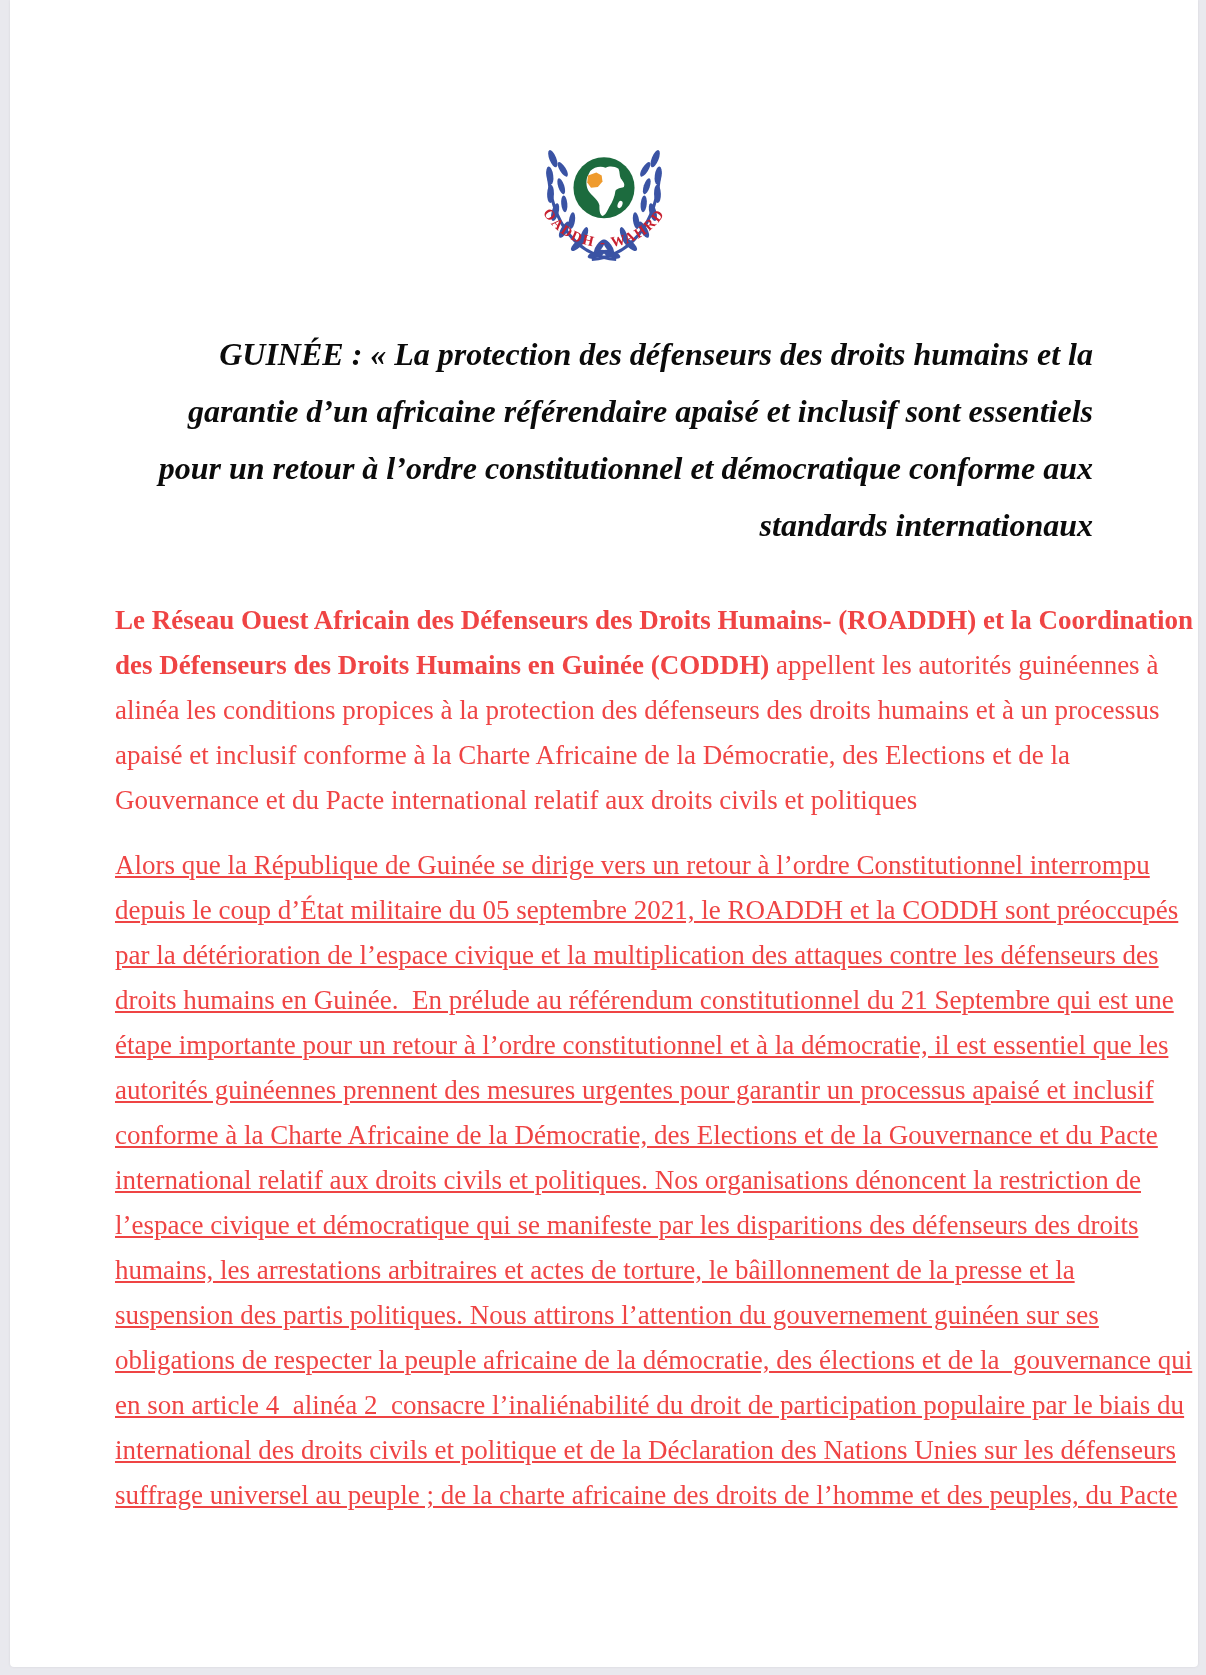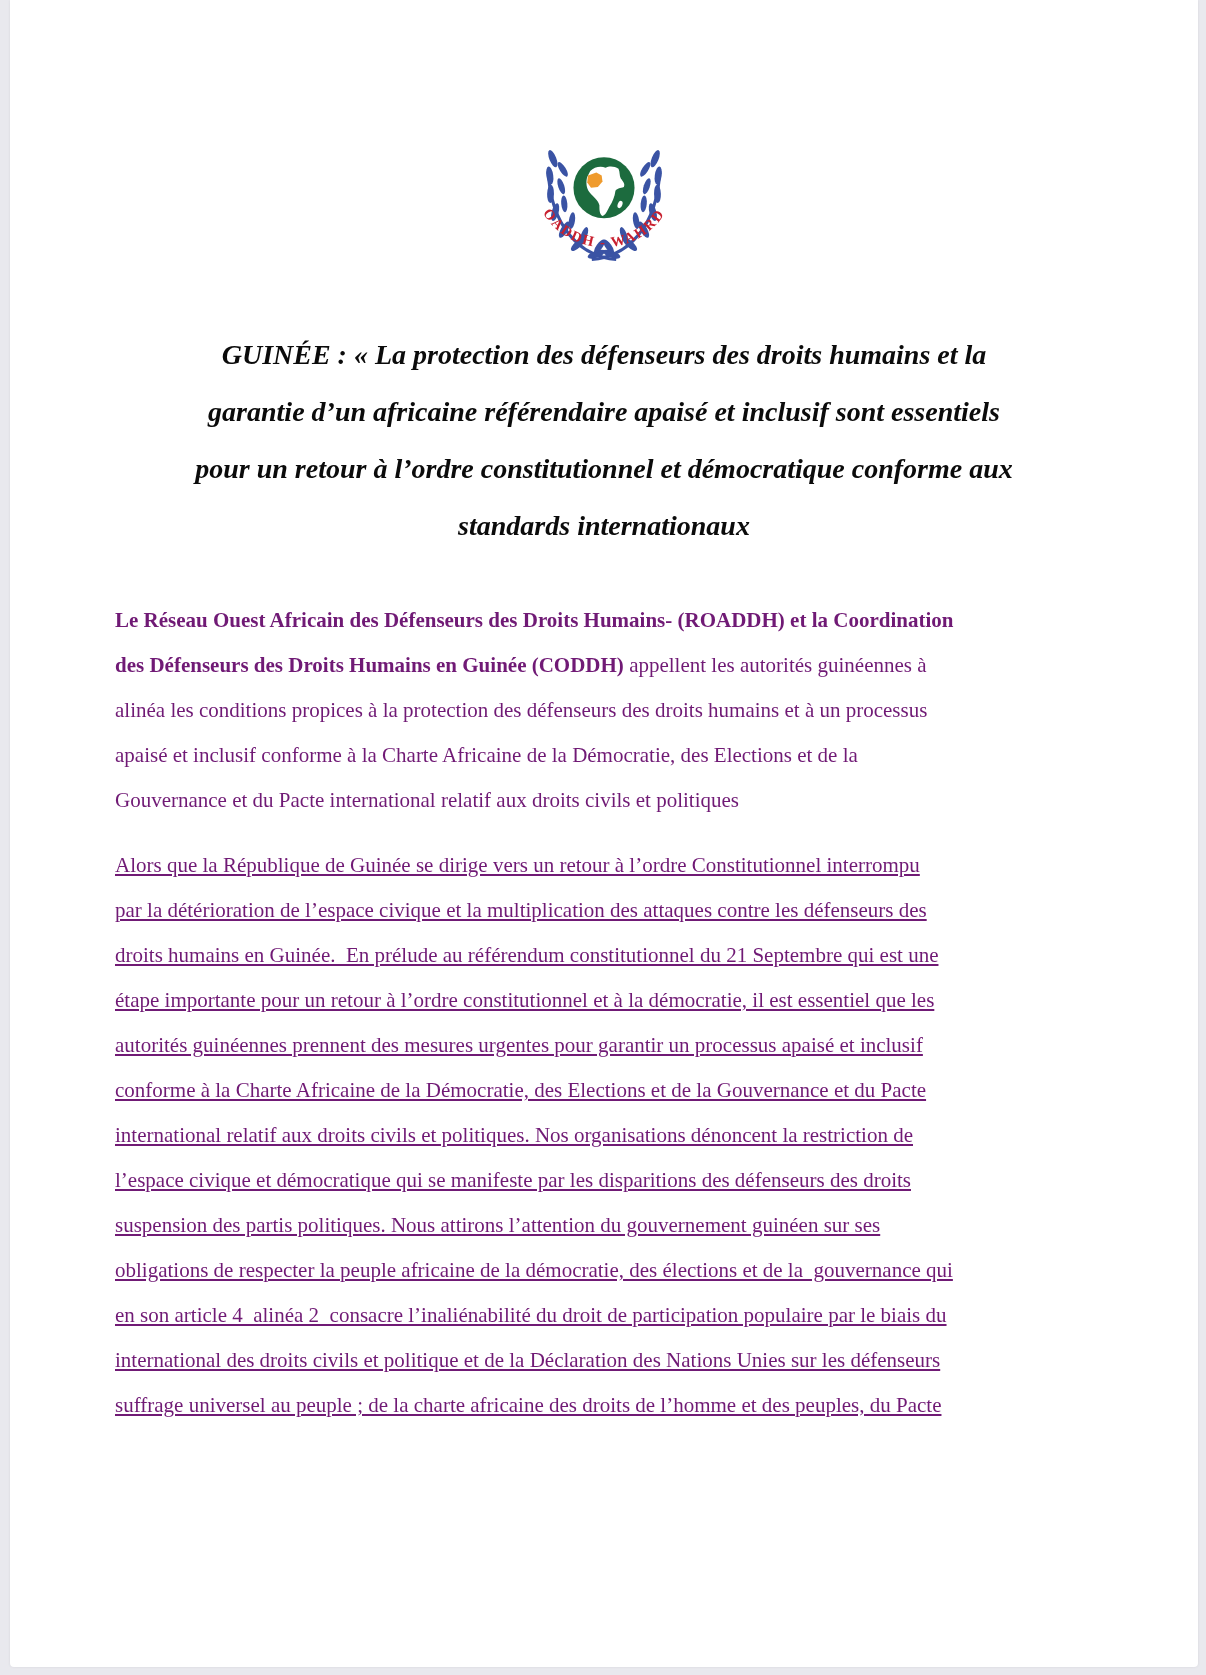--- a/index.html
+++ b/index.html
@@ -24,34 +24,34 @@
   }
   .content {
     padding: 0 105px;
   }
   .logo-wrap {
     padding-top: 128px;
     text-align: center;
   }
   .doc-title {
     margin-top: 44px;
-    text-align: center;
+    text-align: right;
     font-weight: 700;
     font-style: italic;
-    font-size: 28px;
+    font-size: 32px;
     line-height: 57px;
     color: #0b0b0b;
   }
   .tline {
     white-space: pre;
   }
   .para {
-    font-size: 21px;
+    font-size: 27px;
     line-height: 45px;
-    color: #701a75;
+    color: #ef4444;
   }
   .lead-para {
     margin-top: 44px;
   }
   .body-para {
     margin-top: 20px;
     text-decoration: underline;
   }
   .line {
     white-space: pre;
@@ -110,27 +110,29 @@
     <div class="para lead-para">
       <div class="line"><span class="b">Le Réseau Ouest Africain des Défenseurs des Droits Humains- (ROADDH) et la Coordination</span></div>
       <div class="line"><span class="b">des Défenseurs des Droits Humains en Guinée (CODDH)</span><span> appellent les autorités guinéennes à</span></div>
       <div class="line">alinéa les conditions propices à la protection des défenseurs des droits humains et à un processus</div>
       <div class="line">apaisé et inclusif conforme à la Charte Africaine de la Démocratie, des Elections et de la</div>
       <div class="line">Gouvernance et du Pacte international relatif aux droits civils et politiques</div>
     </div>
 
     <div class="para body-para">
       <div class="line">Alors que la République de Guinée se dirige vers un retour à l’ordre Constitutionnel interrompu</div>
+      <div class="line">depuis le coup d’État militaire du 05 septembre 2021, le ROADDH et la CODDH sont préoccupés</div>
       <div class="line">par la détérioration de l’espace civique et la multiplication des attaques contre les défenseurs des</div>
       <div class="line">droits humains en Guinée.  En prélude au référendum constitutionnel du 21 Septembre qui est une</div>
       <div class="line">étape importante pour un retour à l’ordre constitutionnel et à la démocratie, il est essentiel que les</div>
       <div class="line">autorités guinéennes prennent des mesures urgentes pour garantir un processus apaisé et inclusif</div>
       <div class="line">conforme à la Charte Africaine de la Démocratie, des Elections et de la Gouvernance et du Pacte</div>
       <div class="line">international relatif aux droits civils et politiques. Nos organisations dénoncent la restriction de</div>
       <div class="line">l’espace civique et démocratique qui se manifeste par les disparitions des défenseurs des droits</div>
+      <div class="line">humains, les arrestations arbitraires et actes de torture, le bâillonnement de la presse et la</div>
       <div class="line">suspension des partis politiques. Nous attirons l’attention du gouvernement guinéen sur ses</div>
       <div class="line">obligations de respecter la peuple africaine de la démocratie, des élections et de la  gouvernance qui</div>
       <div class="line">en son article 4  alinéa 2  consacre l’inaliénabilité du droit de participation populaire par le biais du</div>
       <div class="line">international des droits civils et politique et de la Déclaration des Nations Unies sur les défenseurs</div>
       <div class="line">suffrage universel au peuple ; de la charte africaine des droits de l’homme et des peuples, du Pacte</div>
     </div>
 
   </div>
 </div>
 

